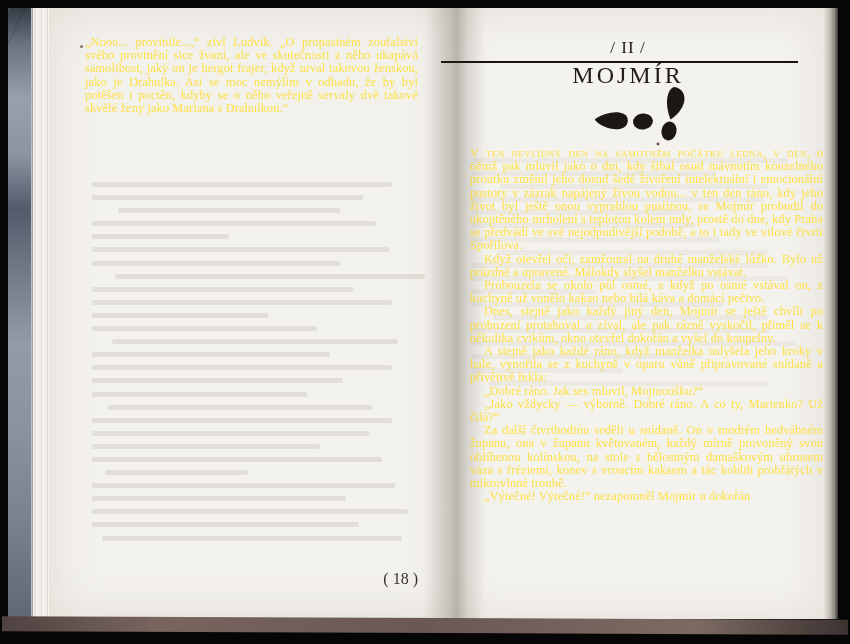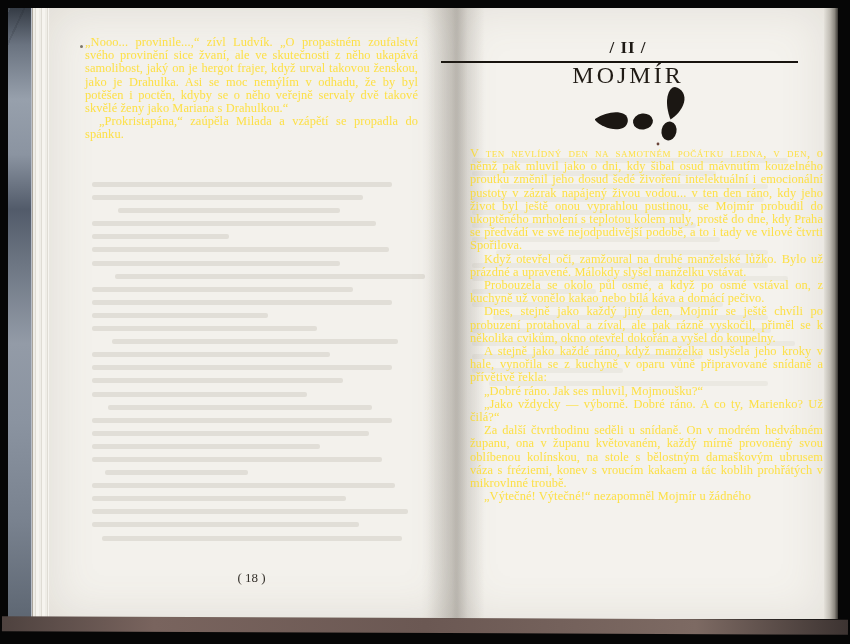--- a/index.html
+++ b/index.html
@@ -38,27 +38,27 @@
 
   
   .body-text{position:absolute;color:#fde047;font-size:12.4px;line-height:13.2px;
     text-align:justify;letter-spacing:.1px;z-index:3;}
   .body-text p{margin:0;text-indent:14px;}
   .body-text p.no-indent{text-indent:0;}
   .lead-caps{font-variant:small-caps;letter-spacing:.5px;}
   .text-left{left:85px;top:36px;width:333px;}
   .text-right{left:470px;top:147px;width:353px;}
 
-  .page-number{position:absolute;color:#35312b;font-size:13px;text-align:center;z-index:3;}
+  .page-number{position:absolute;color:#35312b;font-size:16px;text-align:right;z-index:3;}
   .pn-left{left:85px;top:570px;width:333px;}
   .pn-right{left:470px;top:572px;width:353px;}
 
   
   .chapter-number{position:absolute;left:455px;top:38px;width:346px;text-align:center;
-    font-size:17px;font-weight:bold;letter-spacing:1px;color:#1d1914;z-index:3;}
+    font-size:17px;font-weight:normal;letter-spacing:1px;color:#1d1914;z-index:3;}
   .chapter-rule{position:absolute;left:441px;top:61px;width:357px;height:2px;
     background:#17130e;z-index:3;}
   .chapter-title{position:absolute;left:455px;top:62px;width:346px;text-align:center;
     font-size:24px;letter-spacing:3px;color:#201b15;z-index:3;}
   .ornament{position:absolute;left:592px;top:84px;width:112px;height:62px;z-index:3;}
 
   
   .ghost{position:absolute;z-index:1;filter:blur(.7px);}
   .ghost .gline{height:5px;margin-bottom:8.1px;background:#8d8572;border-radius:2px;}
   .ghost-left{left:92px;top:182px;width:326px;opacity:.17;}
@@ -101,21 +101,20 @@
       <div class="gline" style="width: 89%;"></div>
       <div class="gline" style="width: 44%; margin-left: 4%;"></div>
       <div class="gline" style="width: 93%;"></div>
       <div class="gline" style="width: 78%;"></div>
       <div class="gline" style="width: 97%;"></div>
       <div class="gline" style="width: 82%;"></div>
       <div class="gline" style="width: 92%; margin-left: 3%;"></div>
     </div>
   <div class="body-text text-left">
     <p class="no-indent">„Nooo... provinile...,“ zívl Ludvík. „O propastném zoufalství svého provinění sice žvaní, ale ve skutečnosti z něho ukapává samolibost, jaký on je hergot frajer, když urval takovou ženskou, jako je Drahulka. Asi se moc nemýlím v odhadu, že by byl potěšen i poctěn, kdyby se o něho veřejně servaly dvě takové skvělé ženy jako Mariana s Drahulkou.“</p>
-    <p>„Prokristapána,“ zaúpěla Milada a vzápětí se propadla do spánku.</p>
   </div>
   <div class="page-number pn-left">( 18 )</div>
 
   <div class="gutter-shadow"></div>
 
   <div class="page page-right"></div>
   <div class="ghost ghost-right" id="ghostR">
       <div class="gline" style="width: 92%;"></div>
       <div class="gline" style="width: 71%;"></div>
       <div class="gline" style="width: 78%; margin-left: 8%;"></div>
@@ -152,18 +151,18 @@
 
   <div class="body-text text-right">
     <p class="no-indent"><span class="lead-caps">V ten nevlídný den na samotném počátku ledna, v den,</span><span> o němž pak mluvil jako o dni, kdy šibal osud mávnutím kouzelného proutku změnil jeho dosud šedé živoření intelektuální i emocionální pustoty v zázrak napájený živou vodou... v ten den ráno, kdy jeho život byl ještě onou vyprahlou pustinou, se Mojmír probudil do ukoptěného mrholení s teplotou kolem nuly, prostě do dne, kdy Praha se předvádí ve své nejodpudivější podobě, a to i tady ve vilové čtvrti Spořilova.</span></p>
     <p>Když otevřel oči, zamžoural na druhé manželské lůžko. Bylo už prázdné a upravené. Málokdy slyšel manželku vstávat.</p>
     <p>Probouzela se okolo půl osmé, a když po osmé vstával on, z kuchyně už vonělo kakao nebo bílá káva a domácí pečivo.</p>
     <p>Dnes, stejně jako každý jiný den, Mojmír se ještě chvíli po probuzení protahoval a zíval, ale pak rázně vyskočil, přiměl se k několika cvikům, okno otevřel dokořán a vyšel do koupelny.</p>
     <p>A stejně jako každé ráno, když manželka uslyšela jeho kroky v hale, vynořila se z kuchyně v oparu vůně připravované snídaně a přívětivě řekla:</p>
     <p>„Dobré ráno. Jak ses mluvil, Mojmoušku?“</p>
     <p>„Jako vždycky — výborně. Dobré ráno. A co ty, Marienko? Už čilá?“</p>
     <p>Za další čtvrthodinu seděli u snídaně. On v modrém hedvábném županu, ona v županu květovaném, každý mírně provoněný svou oblíbenou kolínskou, na stole s bělostným damaškovým ubrusem váza s fréziemi, konev s vroucím kakaem a tác koblih prohřátých v mikrovlnné troubě.</p>
-    <p>„Výtečné! Výtečné!“ nezapomněl Mojmír u žádného</p>
+    <p>„Výtečné! Výtečné!“ nezapomněl Mojmír u dokořán</p>
   </div>
 
   <div class="fore-edge-right"></div>
   <div class="desk-strip"></div>
 </div>
 
 </body></html>

